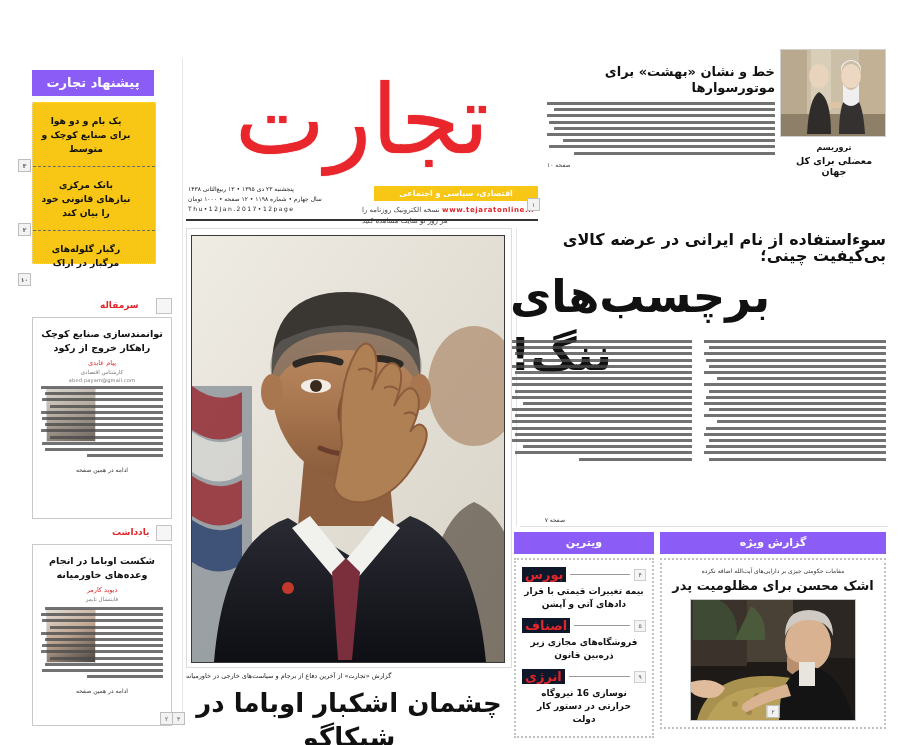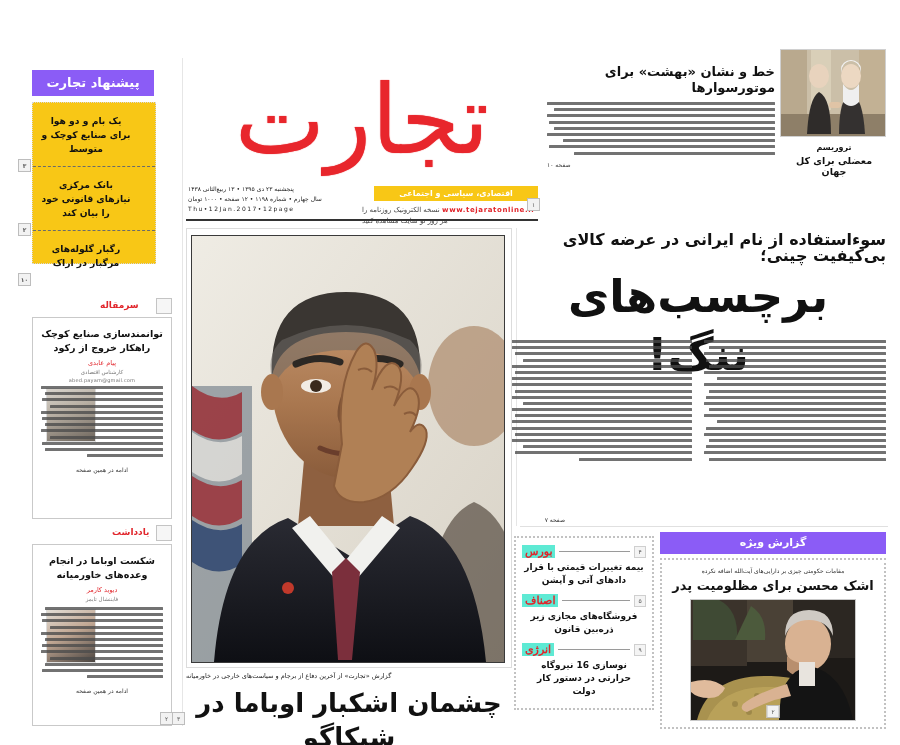--- a/index.html
+++ b/index.html
@@ -97,21 +97,21 @@
 
   
   #terror-card{position:absolute;right:14px;top:49px;width:104px;}
   #terror-photo{width:104px;height:86px;border:1px solid #d0d0d0;overflow:hidden;position:relative;}
   #terror-cap1{text-align:center;font-size:8px;font-weight:bold;margin-top:6px;color:#111;}
   #terror-cap2{text-align:center;font-size:9.5px;font-weight:bold;margin-top:3px;color:#111;}
 
   
   #lead{position:absolute;right:14px;top:232px;width:376px;}
   #lead-kicker{font-size:16px;font-weight:bold;color:#111;line-height:16px;}
-  #lead-head{font-size:45px;font-weight:bold;color:#111;text-align:center;
+  #lead-head{font-size:45px;font-weight:bold;color:#111;text-align:left;
      line-height:58px;letter-spacing:-1px;margin-top:4px;}
   #lead-body{position:absolute;right:14px;top:340px;width:376px;column-count:2;column-gap:12px;}
   #lead-more{position:absolute;right:335px;top:516px;font-size:6px;color:#333;}
 
   
   #watermark{position:absolute;left:288px;top:398px;width:160px;height:90px;
      pointer-events:none;}
   #wm-fa{position:absolute;right:6px;top:0;font-size:34px;font-weight:bold;
      color:#d63a3a;opacity:.72;transform:rotate(-9deg);white-space:nowrap;}
   #wm-en{position:absolute;left:0;top:58px;font-size:15px;font-weight:bold;
@@ -125,21 +125,21 @@
      font-size:6.5px;color:#222;}
   #photo-head{position:absolute;left:186px;top:686px;width:326px;text-align:center;
      font-size:26px;font-weight:bold;color:#111;line-height:34px;letter-spacing:-.5px;}
   #photo-pg{position:absolute;left:172px;top:712px;}
 
   
   #vitrin{position:absolute;right:246px;top:532px;width:140px;}
   #vitrin-header{height:22px;font-size:11px;line-height:22px;}
   #vitrin-list{margin-top:4px;border:2px dotted #c2c2c2;padding:5px 6px;background:#fff;}
   .vit-row{display:flex;align-items:center;gap:4px;margin-top:2px;}
-  .vit-cat{color:#e1252b;font-size:11px;font-weight:bold;background:#5eead4;padding:0 3px;font-family:Liberation Serif, serif;}
+  .vit-cat{color:#e1252b;font-size:13px;font-weight:bold;background:#0f172a;padding:0 3px;}
   .vit-rule{flex:1;height:1px;background:#9a9a9a;}
   .vit-pg{font-size:6px;color:#555;border:1px solid #cfcfcf;background:#f4f4f4;
       width:10px;height:10px;line-height:10px;text-align:center;}
   .vit-title{font-size:9px;font-weight:bold;line-height:13px;color:#111;
       text-align:center;padding:3px 2px 5px 2px;}
 
   
   #gozaresh{position:absolute;right:14px;top:532px;width:226px;}
   #gozaresh-header{height:22px;font-size:11px;line-height:22px;}
   #gozaresh-box{margin-top:4px;border:2px dotted #c2c2c2;padding:6px;background:#fff;}
@@ -414,20 +414,21 @@
       </svg>
     </div>
   </div>
   <div id="photo-cap">
     <span>گزارش «تجارت» از آخرین دفاع از برجام و سیاست‌های خارجی در خاورمیانه</span>
   </div>
   <div id="photo-head">چشمان اشکبار اوباما در شیکاگو</div>
   <div id="photo-pg" class="pgnum">۳</div>
 
   <div id="vitrin">
+    <div id="vitrin-header" class="red-bar">ویترین</div>
     <div id="vitrin-list">
 
       <div class="vit-row">
         <span class="vit-pg">۴</span>
         <span class="vit-rule"></span>
         <span class="vit-cat">بورس</span>
       </div>
       <div class="vit-title">بیمه تغییرات قیمتی با قرار دادهای آتی و آپشن</div>
 
       <div class="vit-row">

